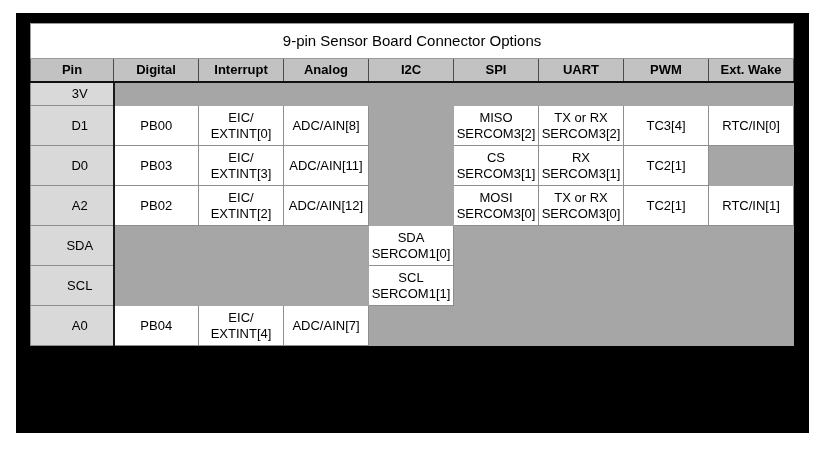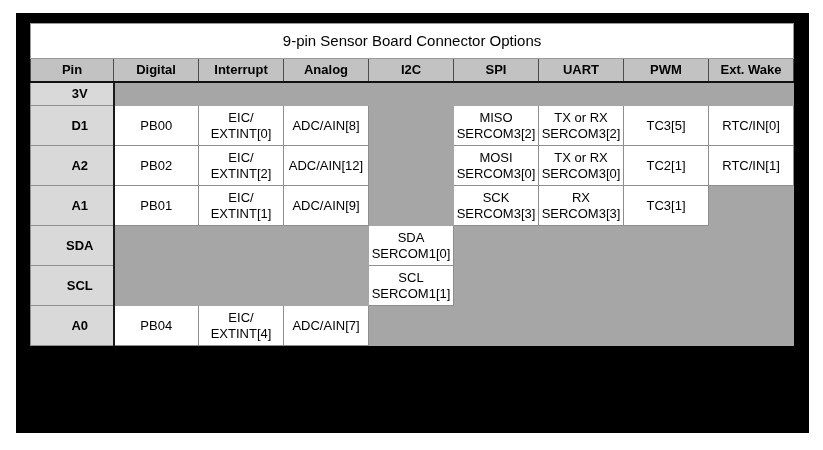--- a/index.html
+++ b/index.html
@@ -26,21 +26,21 @@
     height: 35px; background: #ffffff; font-size: 15px; font-weight: 400;
     border: 1px solid #999999;
   }
   tr.r-head th {
     height: 23px; background: #c2c2c2; font-weight: bold;
     border: 1px solid #4d4d4d; border-bottom: 2px solid #111111;
   }
   tr.r-short td { height: 24px; }
   tr.r-data  td { height: 40px; }
   td.pin {
-    background: #d9d9d9; font-weight: bold;
+    background: #d9d9d9; font-weight: normal;
     border: 1px solid #8e8e8e; border-right: 2px solid #1a1a1a; padding-left: 18px;
   }
   th.pin-h { border-right: 2px solid #1a1a1a; }
   td.filled { background: #ffffff; border: 1px solid #8e8e8e; }
   td.empty  { background: #a6a6a6; border: 1px solid #a6a6a6; }
 </style>
 </head>
 <body>
 
 <div class="frame">
@@ -91,54 +91,54 @@
       <td class="pin">D1</td>
       <td class="filled">PB00</td>
       <td class="filled">EIC/
 EXTINT[0]</td>
       <td class="filled">ADC/AIN[8]</td>
       <td class="empty"></td>
       <td class="filled">MISO
 SERCOM3[2]</td>
       <td class="filled">TX or RX
 SERCOM3[2]</td>
-      <td class="filled">TC3[5]</td>
+      <td class="filled">TC3[4]</td>
       <td class="filled">RTC/IN[0]</td>
     </tr>
 
+    <tr class="r-data">
+      <td class="pin">D0</td>
+      <td class="filled">PB03</td>
+      <td class="filled">EIC/
+EXTINT[3]</td>
+      <td class="filled">ADC/AIN[11]</td>
+      <td class="empty"></td>
+      <td class="filled">CS
+SERCOM3[1]</td>
+      <td class="filled">RX
+SERCOM3[1]</td>
+      <td class="filled">TC2[1]</td>
+      <td class="empty"></td>
+    </tr>
 
     <tr class="r-data">
       <td class="pin">A2</td>
       <td class="filled">PB02</td>
       <td class="filled">EIC/
 EXTINT[2]</td>
       <td class="filled">ADC/AIN[12]</td>
       <td class="empty"></td>
       <td class="filled">MOSI
 SERCOM3[0]</td>
       <td class="filled">TX or RX
 SERCOM3[0]</td>
       <td class="filled">TC2[1]</td>
       <td class="filled">RTC/IN[1]</td>
     </tr>
 
-    <tr class="r-data">
-      <td class="pin">A1</td>
-      <td class="filled">PB01</td>
-      <td class="filled">EIC/
-EXTINT[1]</td>
-      <td class="filled">ADC/AIN[9]</td>
-      <td class="empty"></td>
-      <td class="filled">SCK
-SERCOM3[3]</td>
-      <td class="filled">RX
-SERCOM3[3]</td>
-      <td class="filled">TC3[1]</td>
-      <td class="empty"></td>
-    </tr>
 
     <tr class="r-data">
       <td class="pin">SDA</td>
       <td class="empty"></td>
       <td class="empty"></td>
       <td class="empty"></td>
       <td class="filled">SDA
 SERCOM1[0]</td>
       <td class="empty"></td>
       <td class="empty"></td>

